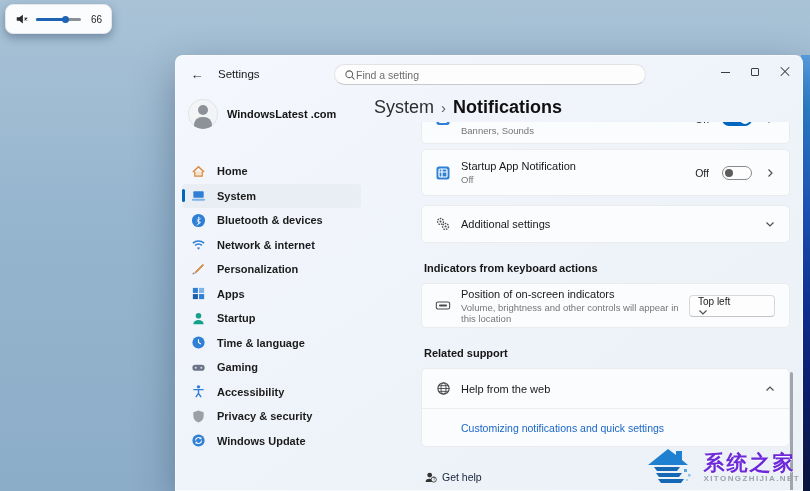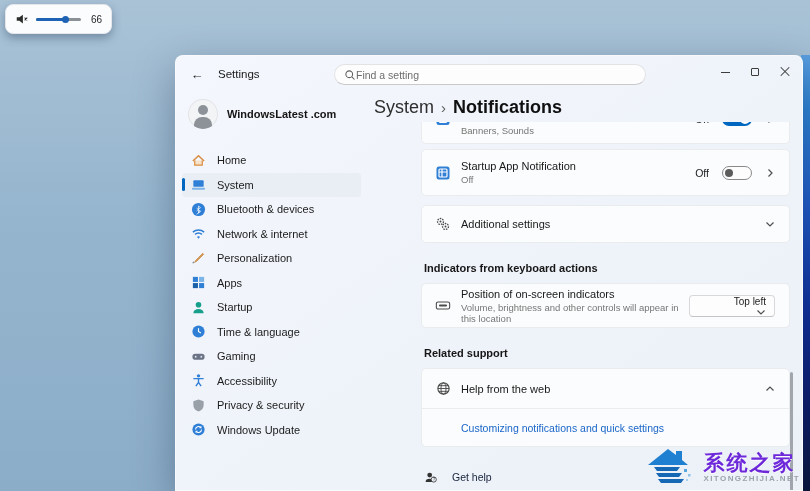--- a/index.html
+++ b/index.html
@@ -54,21 +54,21 @@
   .glyph-close::before,.glyph-close::after{ content:""; position:absolute; left:-1px; top:4px; width:12px; height:1px; background:#3c3c3c; }
   .glyph-close::before{ transform:rotate(45deg);} .glyph-close::after{ transform:rotate(-45deg); }
 
   
   .sidebar{ position:absolute; left:0; top:36px; width:195px; bottom:0; padding-top:3px; }
   .user-row{ display:flex; align-items:center; gap:9px; padding:4px 0 4px 12px; }
   .avatar{ width:30px; height:30px; border-radius:50%; background:#f3f4f6; box-shadow:0 0 0 1px #e2e4e8 inset; position:relative; overflow:hidden; }
   .avatar .head{ position:absolute; left:10px; top:6px; width:10px; height:10px; border-radius:50%; background:#8d9299; }
   .avatar .body{ position:absolute; left:6px; top:18px; width:18px; height:12px; border-radius:8px 8px 0 0; background:#8d9299; }
   .user-name{ font-size:11px; font-weight:bold; color:#141414; }
-  .nav{ margin-top:15px; }
+  .nav{ margin-top:26px;font-weight:bold; }
   .nav-item{ position:relative; display:flex; align-items:center; gap:11px; height:24.5px; margin:0 10px 0 6px; padding-left:9px; border-radius:4px; }
   .nav-item .ni-icon{ width:15px; height:15px; flex:0 0 15px; }
   .nav-item .ni-label{ font-size:11px; color:#1b1b1b; }
   .nav-item.selected{ background:#e9edf4; }
   .nav-item.selected::before{ content:""; position:absolute; left:0; top:5.5px; width:3px; height:13px; border-radius:2px; background:#0067c0; }
 
   
   .content{ position:absolute; left:195px; top:36px; right:6px; bottom:0; }
   .breadcrumb{ height:30px; display:flex; align-items:center; gap:7px; padding-left:3px; font-size:18px; }
   .bc-root{ color:#2e2e2e; } .bc-sep{ color:#5d5d5d; font-size:15px; padding-top:1px; } .bc-page{ color:#101010; font-weight:bold; }
@@ -91,31 +91,31 @@
   .toggle.on .knob{ position:absolute; right:2px; top:2px; width:10px; height:10px; border-radius:50%; background:#fff; }
   .toggle.off{ background:#fdfdfd; border:1px solid #8a8a8a; }
   .toggle.off .knob{ position:absolute; left:2px; top:2px; width:8px; height:8px; border-radius:50%; background:#5c5c5c; }
 
   .row-notifications{ height:50px; margin-top:-28px; }
   .row-startup{ height:47px; margin-top:5px; }
   .row-additional{ height:38px; margin-top:9px; }
   .section-heading{ font-size:11px; font-weight:bold; color:#161616; margin:19px 0 9px 3px; }
   .row-position{ height:45px; }
   .dropdown{
-    display:flex; align-items:flex-end; justify-content:space-between;
+    display:flex; align-items:flex-start; justify-content:space-between;
     width:86px; height:22px; background:#fdfdfe; border:1px solid #d8d8da; border-bottom-color:#c4c4c6;
     border-radius:4px; padding:0 8px; font-size:10px; color:#1b1b1b;flex-direction:column;
   }
   .expander{ display:block; padding:0; }
   .exp-head{ display:flex; align-items:center; padding:0 14px 0 13px; height:39px; }
   .exp-divider{ height:1px; background:#ececee; margin:0; }
   .exp-link-row{ display:flex; align-items:center; height:37px; padding-left:39px; }
   .link{ font-size:10.5px; color:#1a66c9; }
   .footer-links{ margin-top:20px; padding-left:3px; }
-  .footer-item{ display:flex; align-items:center; gap:15px; height:20px; }
+  .footer-item{ display:flex; align-items:center; gap:5px; height:20px; }
   .footer-item span.f-label{ font-size:10.5px; color:#17233a; }
 
   .scrollbar-thumb{ position:absolute; right:3px; top:280px; width:3px; height:150px; border-radius:2px; background:rgba(120,125,132,.65); }
 
   
   .watermark{ position:absolute; right:10px; bottom:2px; z-index:40; display:flex; align-items:center; gap:8px; }
   .wm-text{ display:flex; flex-direction:column; align-items:flex-start; }
   .wm-title{ font-size:21px; font-weight:bold; color:#6d28d9; letter-spacing:2px; text-shadow:0 1px 0 rgba(255,255,255,.8); line-height:1.1; }
   .wm-sub{ font-size:8px; color:#9aa2ab; letter-spacing:1.4px; font-weight:bold; }
   .wm-reflect{ position:absolute; right:10px; bottom:-42px; z-index:39; transform:scaleY(-1); opacity:.18; filter:blur(0.4px); }

